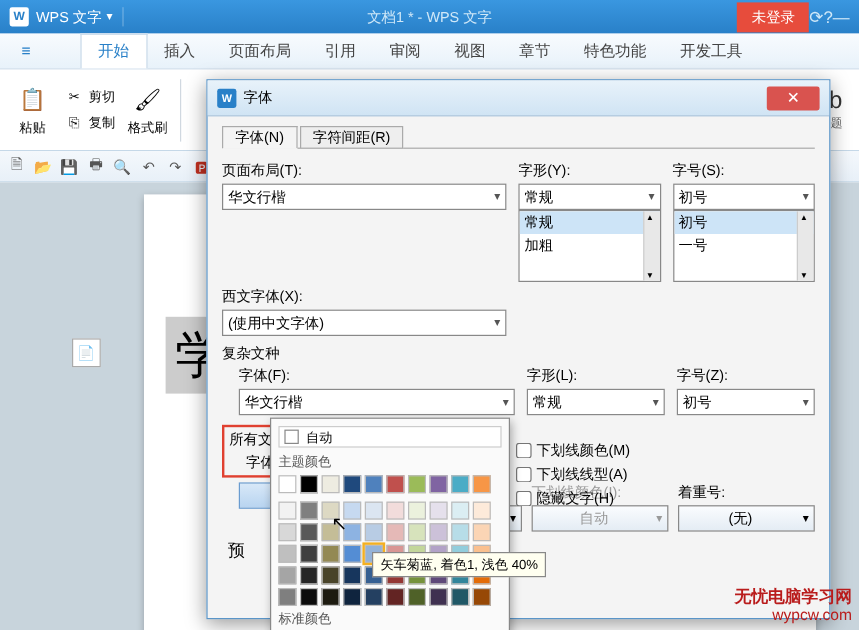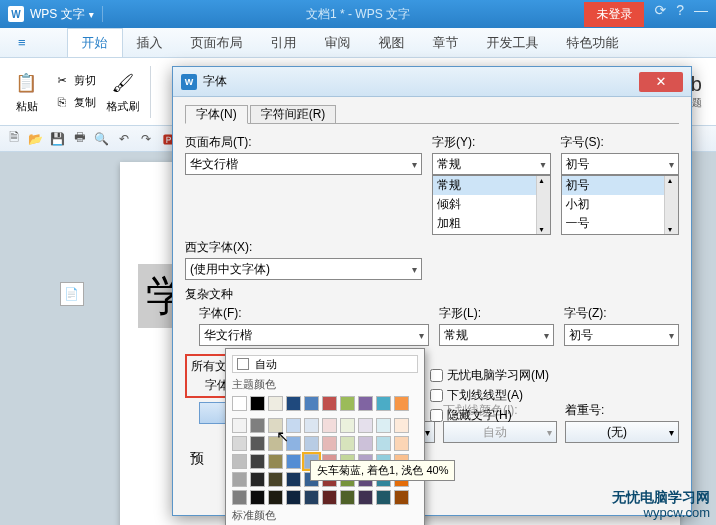--- a/index.html
+++ b/index.html
@@ -4,21 +4,21 @@
 <style>
 * { box-sizing: border-box; margin: 0; padding: 0; font-family: "Microsoft YaHei", SimSun, sans-serif; }
 body { width: 716px; height: 525px; background: #fff; font-size: 12px; position: relative; overflow: hidden; }
 
 
 .titlebar { height: 28px; background: linear-gradient(#3a97e0, #2980c8); display: flex; align-items: center; padding: 0 8px; color: #fff; }
 .titlebar .app-icon { width: 16px; height: 16px; background: #fff; color: #2980c8; display: inline-flex; align-items: center; justify-content: center; font-weight: bold; font-size: 10px; border-radius: 2px; margin-right: 6px; }
 .titlebar .caret { margin-left: 4px; font-size: 10px; }
 .titlebar .sep { width: 1px; height: 16px; background: rgba(255,255,255,0.3); margin: 0 8px; }
 .titlebar .doc-title { position: absolute; left: 50%; transform: translateX(-50%); color: #d0e8f8; }
-.titlebar .right { margin-left: auto; display: flex; gap: 10px; }
+.titlebar .right { margin-left: auto; display: flex; align-items: center; }
 .titlebar .login { background: #e74c3c; color: #fff; padding: 4px 12px; font-size: 12px; }
 .titlebar .win-btn { color: #d0e8f8; font-size: 14px; }
 
 
 .ribbon-tabs { height: 30px; background: linear-gradient(#f8fbfe, #e8f2fa); border-bottom: 1px solid #c5d8e8; display: flex; align-items: stretch; padding-left: 4px; }
 .ribbon-tabs .tab { padding: 0 14px; display: flex; align-items: center; font-size: 13px; color: #444; cursor: pointer; }
 .ribbon-tabs .tab.active { background: #fff; border: 1px solid #c5d8e8; border-bottom: none; color: #2980c8; font-weight: 500; margin-left: 27px; }
 .ribbon-tabs .tab.first { color: #2980c8; }
 
 
@@ -87,21 +87,21 @@
 .sw { width: 15px; height: 15px; border: 1px solid #bbb; }
 .sw.cursor { outline: 2px solid #f4b020; position: relative; }
 .cursor-ptr { position: absolute; left: 276px; top: 427px; z-index: 60; font-size: 16px; color: #000; pointer-events: none; }
 
 .tooltip { position: absolute; left: 310px; top: 460px; background: #fffff0; border: 1px solid #888; padding: 2px 6px; font-size: 11px; z-index: 55; }
 
 .cb-row { display: flex; align-items: center; gap: 4px; font-size: 12px; margin: 3px 0; }
 .cb-row input { width: 13px; height: 13px; }
 .cb-area { position: absolute; left: 430px; top: 364px; }
 
-.watermark { position: absolute; right: 6px; bottom: 4px; font-size: 13px; color: #0c4a6e; text-align: right; line-height: 1.2; }
+.watermark { position: absolute; right: 6px; bottom: 4px; font-size: 13px; color: #b91c1c; text-align: right; line-height: 1.2; }
 .watermark b { font-size: 14px; }
 
 .auto-line { width: 100%; height: 18px; background: #fff; border: 1px solid #ccc; display: flex; align-items: center; padding: 0 4px; font-size: 11px; margin-bottom: 4px; }
 .auto-line .autosw { width: 12px; height: 12px; border: 1px solid #888; background: #fff; margin-right: 6px; position: relative; }
 .auto-line .autosw::after { content: ""; position: absolute; left: 2px; right: 2px; top: 2px; bottom: 2px; background: #fff; }
 
 .preview-char { position: absolute; left: 190px; top: 450px; font-size: 14px; }
 </style>
 </head>
 <body>
@@ -122,22 +122,22 @@
 
 <div class="ribbon-tabs">
   <div class="tab first">≡</div>
   <div class="tab active">开始</div>
   <div class="tab">插入</div>
   <div class="tab">页面布局</div>
   <div class="tab">引用</div>
   <div class="tab">审阅</div>
   <div class="tab">视图</div>
   <div class="tab">章节</div>
+  <div class="tab">特色功能</div>
   <div class="tab">开发工具</div>
-  <div class="tab">特色功能</div>
 </div>
 
 <div class="ribbon">
   <div class="big-btn">
     <span class="ico">📋</span>
     <span>粘贴</span>
   </div>
   <div class="small-btns">
     <div class="small-btn">
         <span class="ico">✂</span>
@@ -196,33 +196,31 @@
             <span>华文行楷</span>
           </div>
       </div>
       <div class="col">
         <label>字形(Y):</label>
         <div class="combo">
             <span>常规</span>
           </div>
         <div class="listbox">
           <div class="item sel">常规</div>
-          <div class="item">倾斜</div>
           <div class="item">加粗</div>
           <div class="scroll"></div>
         </div>
       </div>
       <div class="col">
         <label>字号(S):</label>
         <div class="combo">
             <span>初号</span>
           </div>
         <div class="listbox">
           <div class="item sel">初号</div>
-          <div class="item">小初</div>
           <div class="item">一号</div>
           <div class="scroll"></div>
         </div>
       </div>
     </div>
 
     <div class="row" style="margin-top:2px">
       <div class="col" style="flex:2">
         <label>西文字体(X):</label>
         <div class="combo">
@@ -286,21 +284,21 @@
             <span>(无)</span>
           </div>
       </div>
     </div>
   </div>
 </div>
 
 <div class="cb-area">
   <div class="cb-row">
       <input type="checkbox" style="">
-      <span>无忧电脑学习网(M)</span>
+      <span>下划线颜色(M)</span>
     </div>
   <div class="cb-row">
       <input type="checkbox" style="">
       <span>下划线线型(A)</span>
     </div>
   <div class="cb-row">
       <input type="checkbox" style="">
       <span>隐藏文字(H)</span>
     </div>
 </div>

